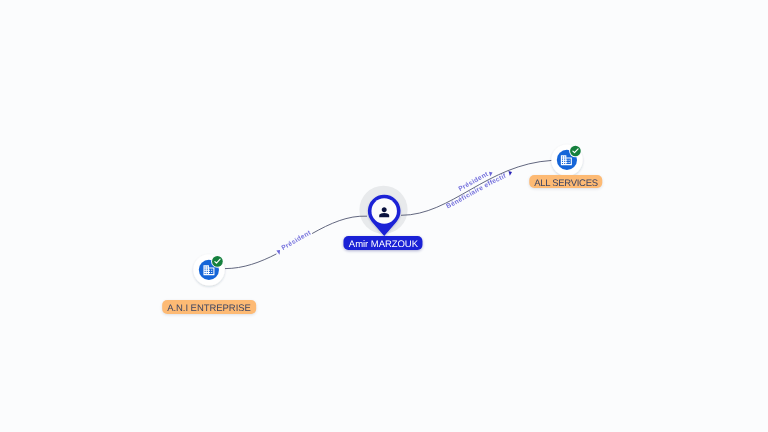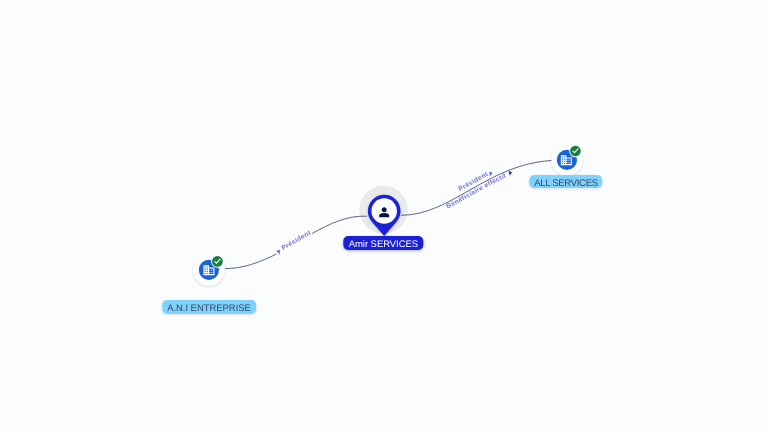--- a/index.html
+++ b/index.html
@@ -4,21 +4,21 @@
 <title>Organisation graph</title>
 <style>
   html,body{margin:0;padding:0;}
   body{width:768px;height:432px;overflow:hidden;background:#fbfcfd;
        font-family:"Liberation Sans",sans-serif;-webkit-font-smoothing:antialiased;text-rendering:geometricPrecision;}
   #stage{position:relative;width:768px;height:432px;background:#fbfcfd;}
   svg.graph{position:absolute;left:0;top:0;width:768px;height:432px;overflow:visible;}
   .edge-path{fill:none;stroke:#5a5f78;stroke-width:0.95;}
   .edge-label-txt{font-family:"Liberation Sans",sans-serif;font-size:6.6px;will-change:opacity;
               font-weight:700;letter-spacing:0.3px;fill:#7672dd;}
-  .node-label{position:absolute;will-change:opacity;background:#7dd3fc;border-radius:5px;
+  .node-label{position:absolute;will-change:opacity;background:#fdba74;border-radius:5px;
               color:#3e4562;font-size:9.5px;font-weight:400;line-height:13.6px;
               height:13.6px;box-sizing:border-box;
               padding:0 5px;white-space:nowrap;overflow:hidden;
               box-shadow:0 1px 3px rgba(40,50,80,.14);
               transform:translate(-50%,0);letter-spacing:-0.05px;}
   .node-label>span{display:block;position:relative;top:2.1px;}
   .node-label.person{background:#1a21d6;color:#ffffff;
               box-shadow:0 1px 3px rgba(20,25,120,.33);}
 </style>
 </head>
@@ -90,19 +90,19 @@
       </g>
     </g>
 
   </svg>
 
   <div>
     <div class="node-label" style="left:209px;top:300px;">
         <span>A.N.I ENTREPRISE</span>
       </div>
     <div class="node-label person" style="left:383.4px;top:236px;">
-        <span>Amir SERVICES</span>
+        <span>Amir MARZOUK</span>
       </div>
     <div class="node-label" style="left:566px;top:174.9px;letter-spacing:-0.3px;">
         <span>ALL SERVICES</span>
       </div>
   </div>
 </div>
 
 </body></html>

